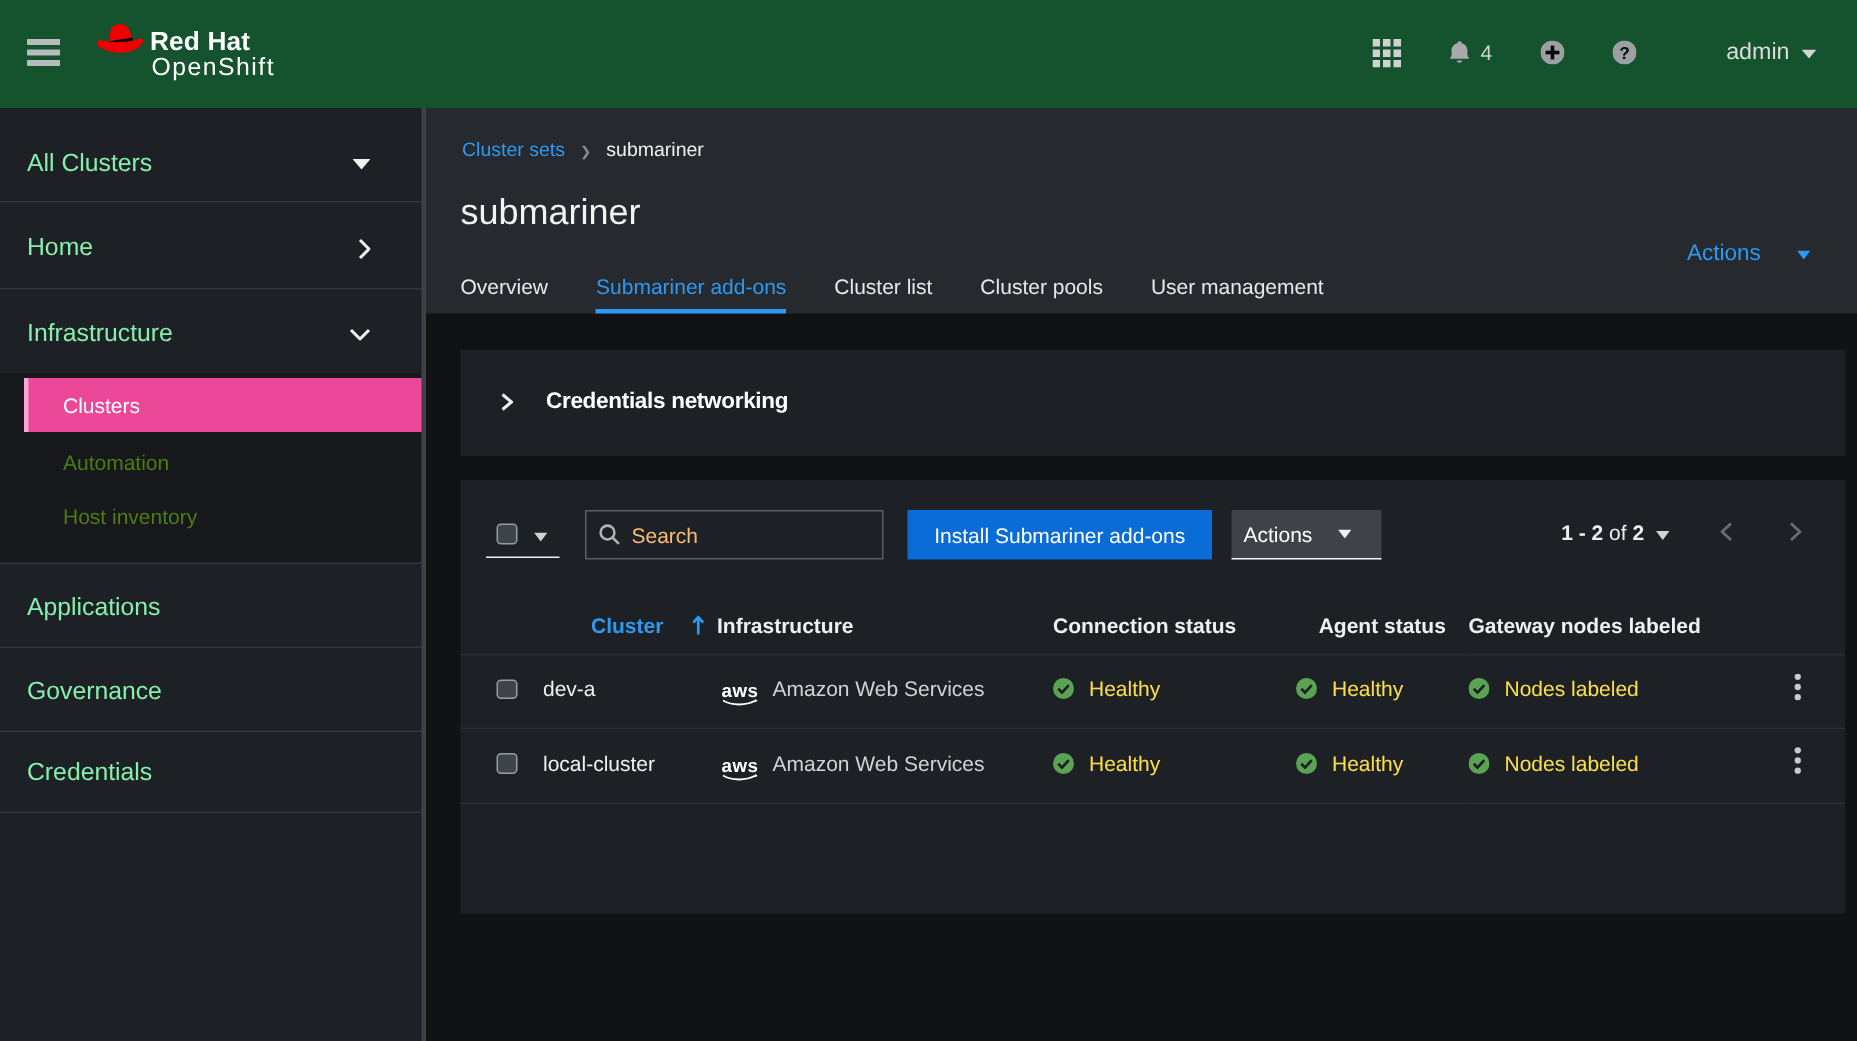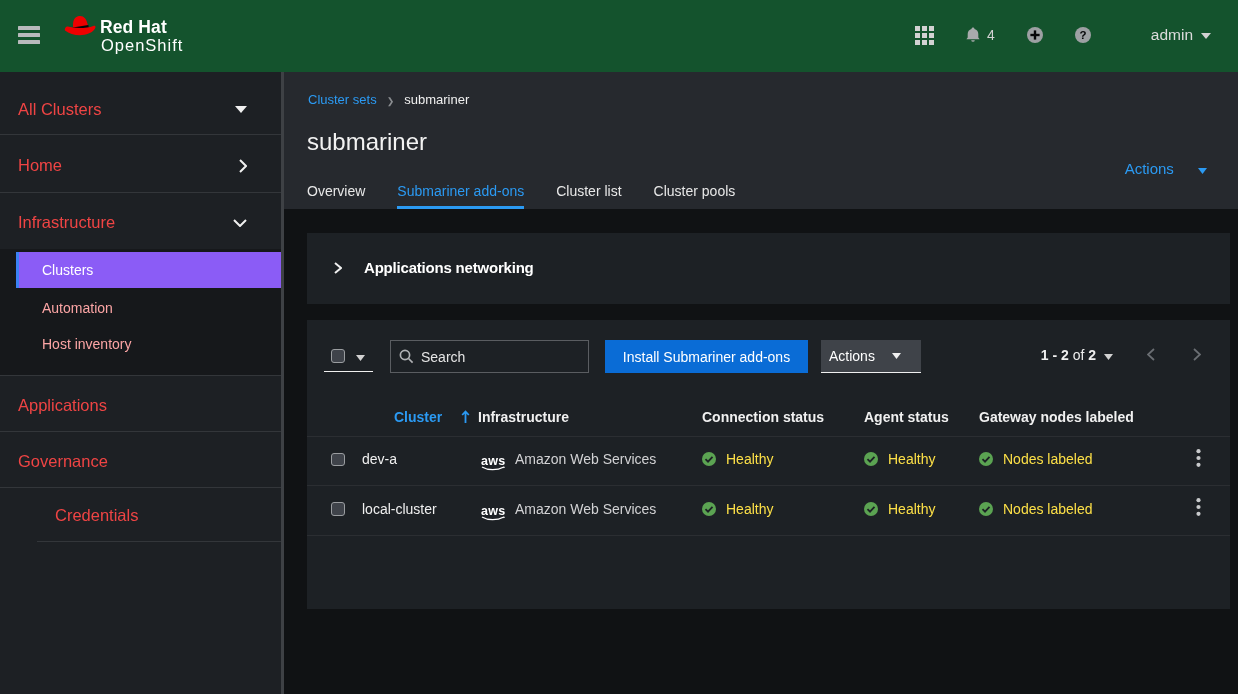--- a/index.html
+++ b/index.html
@@ -5,25 +5,25 @@
   * { margin:0; padding:0; box-sizing:border-box; }
   html,body { width:1238px; height:694px; overflow:hidden; background:#101214; font-family:"Liberation Sans", sans-serif; }
   .masthead { position:absolute; left:0; top:0; width:1238px; height:72px; background:#14532d; }
   .burger { position:absolute; left:18px; top:26px; width:22px; height:19px; }
   .burger div { height:3.6px; background:#b8babc; border-radius:0.5px; margin-bottom:3.4px; }
   .logo { position:absolute; left:64px; top:13px; }
   .mh-right { position:absolute; right:0; top:0; height:70px; display:flex; align-items:center; }
   .mh-ic { color:#d2d2d2; }
 
   .sidebar { position:absolute; left:0; top:72px; width:283px; height:622px; background:#1d2024; }
-  .nav-item { position:relative; height:60px; display:flex; align-items:center; padding-left:18px; color:#ef4444; font-size:16.5px; border-bottom:1px solid #33363a; }
+  .nav-item { position:relative; height:60px; display:flex; align-items:center; padding-left:18px; color:#86efac; font-size:16.5px; border-bottom:1px solid #33363a; }
   .nav-item .chev { position:absolute; right:36px; }
   .subnav { background:#16181b; padding:3px 0 13px 0; border-bottom:1px solid #33363a;}
-  .subitem { height:36px; display:flex; align-items:center; padding-left:26px; color:#fca5a5; font-size:14px; margin-left:16px; }
-  .subitem.sel { background:#8b5cf6; border-left:3px solid #3b82f6; padding-left:23px; margin-left:16px; color:#fff; }
+  .subitem { height:36px; display:flex; align-items:center; padding-left:26px; color:#4d7c0f; font-size:14px; margin-left:16px; }
+  .subitem.sel { background:#ec4899; border-left:3px solid #f9a8d4; padding-left:23px; margin-left:16px; color:#fff; }
   .subitem.pad { margin-left:16px; }
 
   .main { position:absolute; left:283px; top:72px; width:955px; height:678px; background:#101214; }
   .band { position:absolute; left:0; top:0; width:955px; height:137px; background:#26292e; }
   .crumb { position:absolute; left:25px; top:20px; font-size:13px; }
   .crumb a { color:#2b9af3; text-decoration:none; }
   .crumb .sep { color:#8a8d90; margin:0 10px; font-size:9px; }
   .crumb .cur { color:#f0f0f0; }
   .title { position:absolute; left:24px; top:56px; font-size:24px; color:#f2f2f2; }
   .actions-link { position:absolute; right:31px; top:88px; color:#2b9af3; font-size:15px; }
@@ -35,37 +35,37 @@
 
   .card { position:absolute; left:24px; top:161px; width:923px; height:71px; background:#1d2125; }
   .card .chev { position:absolute; left:27px; top:29px; }
   .card .ct { position:absolute; left:57px; top:26px; color:#fff; font-size:15px; font-weight:bold; letter-spacing:-0.2px; }
 
   .panel { position:absolute; left:24px; top:248px; width:923px; height:289px; background:#1d2125; }
   .toolbar { position:absolute; left:0; top:0; width:100%; height:56px; }
   .bulk { position:absolute; left:17px; top:24px; width:49px; height:28px; border-bottom:1px solid #f0f0f0; }
   .cbox { position:absolute; left:7px; top:5px; width:13.5px; height:13.5px; background:#3f434a; border:1px solid #9a9da0; border-radius:3px; }
   .bulk .car { position:absolute; left:33px; top:8px; }
-  .search { position:absolute; left:83px; top:20px; width:199px; height:33px; border:1px solid #5a5d61; display:flex; align-items:center; color:#e5e5e5; font-size:14px; }
+  .search { position:absolute; left:83px; top:20px; width:199px; height:33px; border:1px solid #5a5d61; display:flex; align-items:center; color:#fdba74; font-size:14px; }
   .search svg { margin:0 7px 0 8px; }
   .btn-blue { position:absolute; left:298px; top:20px; width:203px; height:33px; background:#0a6cd6; color:#fff; font-size:14px; display:flex; align-items:center; justify-content:center; border-radius:0; }
   .act-dd { position:absolute; left:514px; top:20px; width:100px; height:33px; background:#3f4349; color:#fff; font-size:14px; display:flex; align-items:center; padding-left:8px; border-bottom:1px solid #f0f0f0; }
   .act-dd svg { margin-left:17px; }
   .tpag { position:absolute; right:117px; top:27px; color:#eee; font-size:14px; }
   .tnav1 { position:absolute; right:75px; top:28px; }
   .tnav2 { position:absolute; right:29px; top:28px; }
 
   table.tbl { position:absolute; left:0; top:72px; width:923px; border-collapse:collapse; table-layout:fixed; }
   .tbl th { text-align:left; font-size:14px; color:#f0f0f0; font-weight:bold; padding:6px 0 0 0; height:44px; vertical-align:middle; }
   .tbl td { font-size:14px; color:#f0f0f0; height:49.5px; vertical-align:middle; border-top:1px solid #2b2e32; padding-bottom:3px; }
   .tbl .c0 { width:55px; }
   .tbl .c1 { width:116px; }
   .tbl .c2 { width:224px; }
   .tbl .c3 { width:162px; }
-  .tbl .c4 { width:115px; }
+  .tbl .c4 { width:115px;text-align:center; }
   .tbl .c6 { width:58px; }
   .th-cluster { color:#2b9af3;margin-left:32px; }
   .cellflex { display:flex; align-items:center; }
   .stat { color:#fde047; }
   .aws-name { color:#d2d2d4; }
 
   .bpag { position:absolute; left:0; bottom:0; width:100%; height:66px; }
   .bp-items { position:absolute; right:309px; top:24px; color:#f0f0f0; font-size:14px; }
   .pg-input { position:absolute; right:156px; top:16px; width:37px; height:30px; background:#4f5255; color:#f0f0f0; font-size:14px; display:flex; align-items:center; justify-content:center; }
   .ofpage { position:absolute; left:772px; top:21px; color:#f0f0f0; font-size:14px; }
@@ -139,46 +139,47 @@
         <path d="M1 1 L7 7 L13 1" fill="none" stroke="#f0f0f0" stroke-width="2"></path>
       </svg>
   </div>
   <div class="subnav">
     <div class="subitem sel">Clusters</div>
     <div class="subitem pad" style="margin-top:2px;">Automation</div>
     <div class="subitem pad">Host inventory</div>
   </div>
   <div class="nav-item" style="height:56px; padding-top:4px;">Applications</div>
   <div class="nav-item" style="height:56px; padding-top:4px;">Governance</div>
-  <div class="nav-item" style="height:54px; padding-top:2px;margin-left:37px;">Credentials</div>
+  <div class="nav-item" style="height:54px; padding-top:2px;">Credentials</div>
 </div>
 
 <div style="position:absolute; left:281px; top:72px; width:2.5px; height:622px; background:#3e4145; z-index:5;"></div>
 <div class="main">
   <div class="band">
     <div class="crumb"><a>Cluster sets</a><span class="sep">❯</span><span class="cur">submariner</span></div>
     <div class="title">submariner</div>
     <div class="actions-link">Actions
       <svg width="9" height="6" viewBox="0 0 9 6" style="margin-left:20px;">
           <path d="M0 0 L9 0 L4.5 6 Z" fill="#2b9af3"></path>
         </svg>
     </div>
     <div class="tabs">
       <div class="tab first">Overview</div>
       <div class="tab active">Submariner add-ons</div>
       <div class="tab">Cluster list</div>
       <div class="tab">Cluster pools</div>
+      <div class="tab">User management</div>
     </div>
   </div>
 
   <div class="card">
     <svg class="chev" width="8" height="12" viewBox="0 0 8 12">
         <path d="M1 1 L7 6 L1 11" fill="none" stroke="#f0f0f0" stroke-width="2"></path>
       </svg>
-    <div class="ct">Applications networking</div>
+    <div class="ct">Credentials networking</div>
   </div>
 
   <div class="panel">
     <div class="toolbar">
       <div class="bulk">
         <div class="cbox"></div>
         <svg class="car" width="9" height="6" viewBox="0 0 9 6" style="position:absolute; left:32px; top:11px;">
             <path d="M0 0 L9 0 L4.5 6 Z" fill="#d2d2d2"></path>
           </svg>
       </div>

